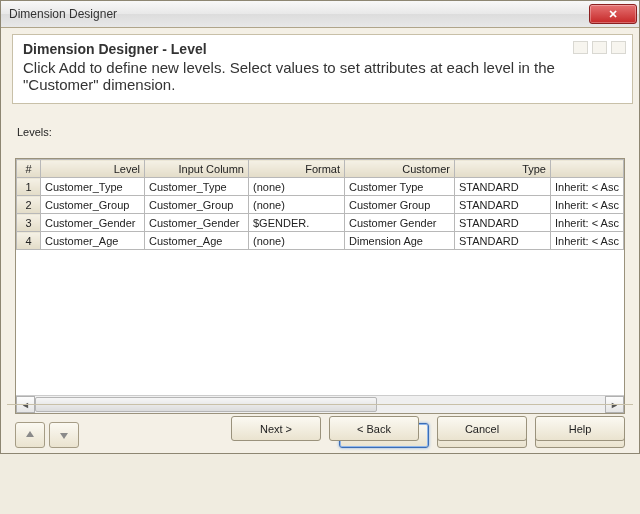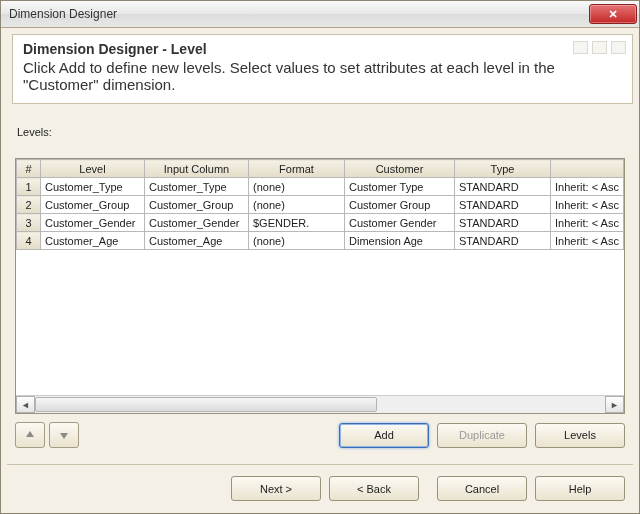--- a/index.html
+++ b/index.html
@@ -1,31 +1,31 @@
 <!DOCTYPE html>
 <html><head>
 <meta charset="utf-8">
 <style>
   html,body{margin:0;padding:0;font-family:Tahoma,Arial,sans-serif;font-size:11px;color:#222;background:#f0ece0;}
-  .window{width:640px;height:514px;position:relative;background:#f4f0e6;border:1px solid #8d8672;box-sizing:border-box;}
+  .window{width:640px;height:454px;position:relative;background:#f4f0e6;border:1px solid #8d8672;box-sizing:border-box;}
   .titlebar{height:26px;background:linear-gradient(to bottom,#f8f8f8 0%,#e8e8e8 50%,#dcdcdc 50%,#e8e8e8 100%);border-bottom:1px solid #b0a58a;display:flex;align-items:center;padding:0 2px 0 8px;}
   .titlebar .title{font-size:12px;color:#333;flex:1;}
   .close-btn{width:46px;height:18px;background:linear-gradient(to bottom,#e57373,#c62828);border:1px solid #8b2020;border-radius:3px;display:flex;align-items:center;justify-content:center;color:#fff;font-weight:bold;font-size:11px;box-shadow:inset 0 0 0 1px rgba(255,255,255,.3);}
   .close-x{line-height:1;}
   .header-panel{margin:6px 6px 0 11px;background:#fff;border:1px solid #c8c0a8;padding:6px 10px 10px 10px;position:relative;}
   .header-title{font-size:14px;font-weight:bold;color:#333;}
   .header-desc{font-size:15px;color:#333;margin-top:2px;}
   .wiz-icons{position:absolute;right:6px;top:6px;display:flex;gap:4px;}
   .wiz-icons span{width:13px;height:11px;border:1px solid #d9d8d2;background:#f7f5ef;}
   .body-area{padding:8px 14px 0 14px;}
   .levels-label{margin:14px 0 20px 2px;}
   .table-wrap{border:1px solid #9a927c;background:#fff;height:254px;overflow:hidden;position:relative;}
   table{border-collapse:collapse;width:100%;table-layout:fixed;}
   th,td{border:1px solid #b8b8b8;height:17px;padding:0 4px;text-align:left;white-space:nowrap;overflow:hidden;font-size:11px;}
-  th{background:linear-gradient(to bottom,#f5f1e6,#e3dcc8);font-weight:normal;text-align:center;}
+  th{background:linear-gradient(to bottom,#f5f1e6,#e3dcc8);font-weight:normal;text-align:right;}
   .col-num{width:22px;text-align:center;background:linear-gradient(to bottom,#f5f1e6,#e3dcc8);}
   td.col-num{background:linear-gradient(to bottom,#f5f1e6,#e3dcc8);text-align:center;}
   .hscroll{position:absolute;left:0;right:0;bottom:0;height:17px;background:#f0f0f0;border-top:1px solid #ccc;display:flex;align-items:center;}
   .hscroll .arrow{width:17px;height:15px;border:1px solid #b0b0b0;background:linear-gradient(#fdfdfd,#e5e5e5);display:flex;align-items:center;justify-content:center;font-size:9px;color:#555;}
   .hscroll .track{flex:1;height:15px;background:#efefef;position:relative;margin:0 0;}
   .hscroll .thumb{position:absolute;left:0;top:0;height:13px;width:340px;background:linear-gradient(#f6f6f6,#dcdcdc);border:1px solid #b5b5b5;border-radius:2px;}
   .row-below-table{display:flex;align-items:center;margin-top:8px;}
   .sq-btn{width:28px;height:24px;border:1px solid #a59c85;background:linear-gradient(#fbf9f2,#eae3cf);border-radius:3px;display:flex;align-items:center;justify-content:center;margin-right:4px;color:#777;}
   .sq-btn svg{display:block;}
   .spacer{flex:1;}

